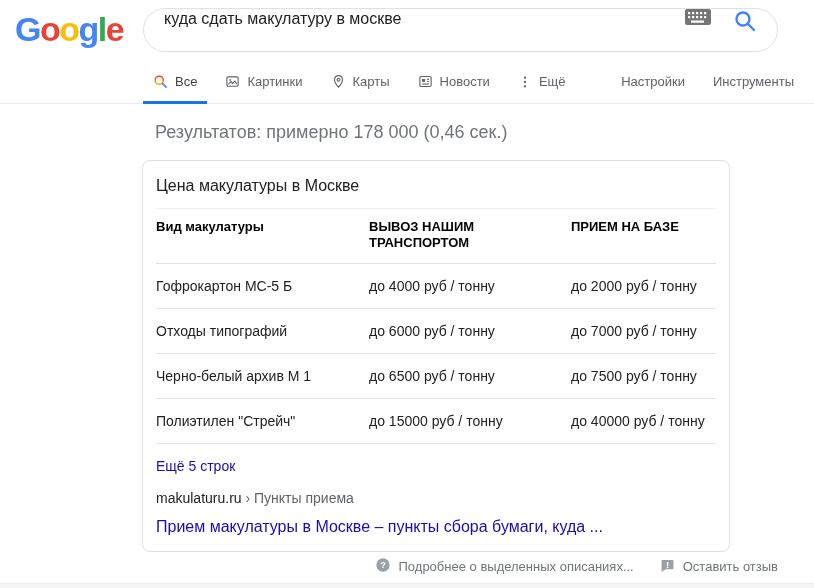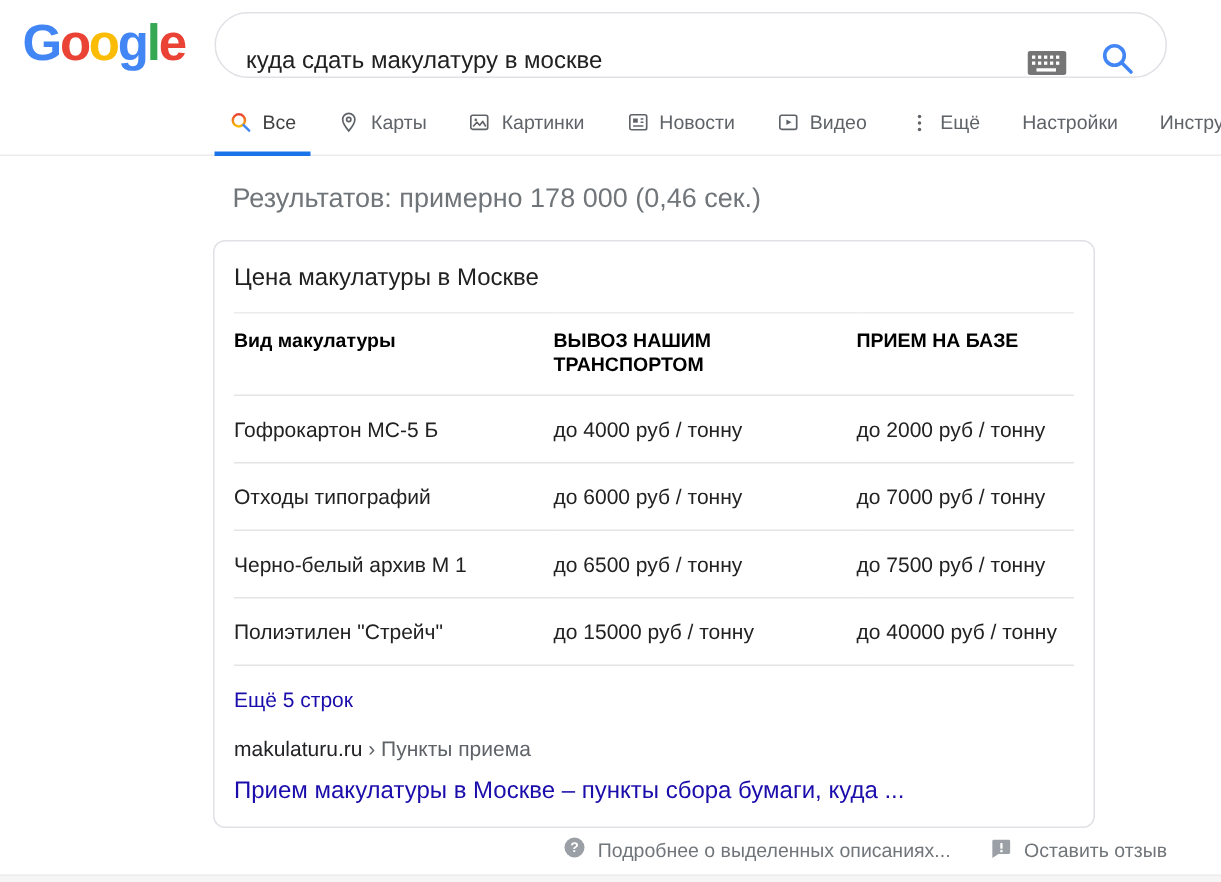--- a/index.html
+++ b/index.html
@@ -12,21 +12,21 @@
 
   
   .logo {
     position:absolute; left:15px; top:9px;
     font-size:34px; font-weight:bold; letter-spacing:-1.5px; line-height:40px;
     user-select:none;
   }
   .search-box {
     position:absolute; left:143px; top:8px; width:635px; height:44px;
     border:1px solid #dfe1e5; border-radius:24px; background:#fff;
-    display:flex; align-items:flex-end; padding:0 20px 0 18px;
+    display:flex; align-items:flex-start; padding:0 20px 0 18px;
   }
   .search-input {
     flex:1; border:none; outline:none; font-size:16px; color:#212121;
     font-family:"Liberation Sans", sans-serif; background:transparent; min-width:0;
   }
   .kbd-btn, .search-btn { display:flex; align-items:center; cursor:pointer; }
   .kbd-btn { margin-right:22px; }
 
   
   .tabs {
@@ -142,60 +142,51 @@
         <circle cx="10" cy="10" r="6.5" stroke="url(#mgrad)" stroke-width="2.6"></circle>
         <line x1="15" y1="15" x2="21" y2="21" stroke="#4285F4" stroke-width="2.6"></line>
       </svg>
     </span>
     <span>Все</span>
   </div>
 
   <div class="tab">
     <span class="ticon">
       <svg width="15" height="15" viewBox="0 0 24 24" fill="none" stroke="#5f6368" stroke-width="1.8">
-        <path d="M12 2.5c-3.6 0-6.5 2.9-6.5 6.5 0 4.5 6.5 12.2 6.5 12.2S18.5 13.5 18.5 9c0-3.6-2.9-6.5-6.5-6.5z"></path>
-        <circle cx="12" cy="9" r="2.3"></circle>
-      </svg>
-    </span>
-    <span>Карты</span>
-  </div>
-
-  <div class="tab">
-    <span class="ticon">
-      <svg width="15" height="15" viewBox="0 0 24 24" fill="none" stroke="#5f6368" stroke-width="1.8">
         <rect x="3" y="4.5" width="18" height="15" rx="2"></rect>
         <circle cx="8.3" cy="9.5" r="1.4" fill="#5f6368" stroke="none"></circle>
         <path d="M5.5 16.5l4-4.5 3 3.2 3.2-4 3.3 5.3" stroke-linejoin="round"></path>
       </svg>
     </span>
     <span>Картинки</span>
+  </div>
+
+  <div class="tab">
+    <span class="ticon">
+      <svg width="15" height="15" viewBox="0 0 24 24" fill="none" stroke="#5f6368" stroke-width="1.8">
+        <path d="M12 2.5c-3.6 0-6.5 2.9-6.5 6.5 0 4.5 6.5 12.2 6.5 12.2S18.5 13.5 18.5 9c0-3.6-2.9-6.5-6.5-6.5z"></path>
+        <circle cx="12" cy="9" r="2.3"></circle>
+      </svg>
+    </span>
+    <span>Карты</span>
   </div>
 
   <div class="tab">
     <span class="ticon">
       <svg width="15" height="15" viewBox="0 0 24 24" fill="none" stroke="#5f6368" stroke-width="1.8">
         <rect x="3" y="4" width="18" height="16" rx="2"></rect>
         <rect x="6.5" y="8" width="5" height="4.5" fill="#5f6368" stroke="none"></rect>
         <line x1="14.5" y1="8.5" x2="17.5" y2="8.5"></line>
         <line x1="14.5" y1="12" x2="17.5" y2="12"></line>
         <line x1="6.5" y1="16" x2="17.5" y2="16"></line>
       </svg>
     </span>
     <span>Новости</span>
   </div>
 
-  <div class="tab">
-    <span class="ticon">
-      <svg width="15" height="15" viewBox="0 0 24 24" fill="none" stroke="#5f6368" stroke-width="1.8">
-        <rect x="3" y="4.5" width="18" height="15" rx="2"></rect>
-        <path d="M10 9l5.5 3L10 15z" fill="#5f6368" stroke="none"></path>
-      </svg>
-    </span>
-    <span>Видео</span>
-  </div>
 
   <div class="tab">
     <span class="ticon">
       <svg width="14" height="14" viewBox="0 0 24 24" fill="#5f6368">
         <circle cx="12" cy="4.5" r="2"></circle>
           <circle cx="12" cy="12" r="2"></circle>
           <circle cx="12" cy="19.5" r="2"></circle>
       </svg>
     </span>
     <span>Ещё</span>

